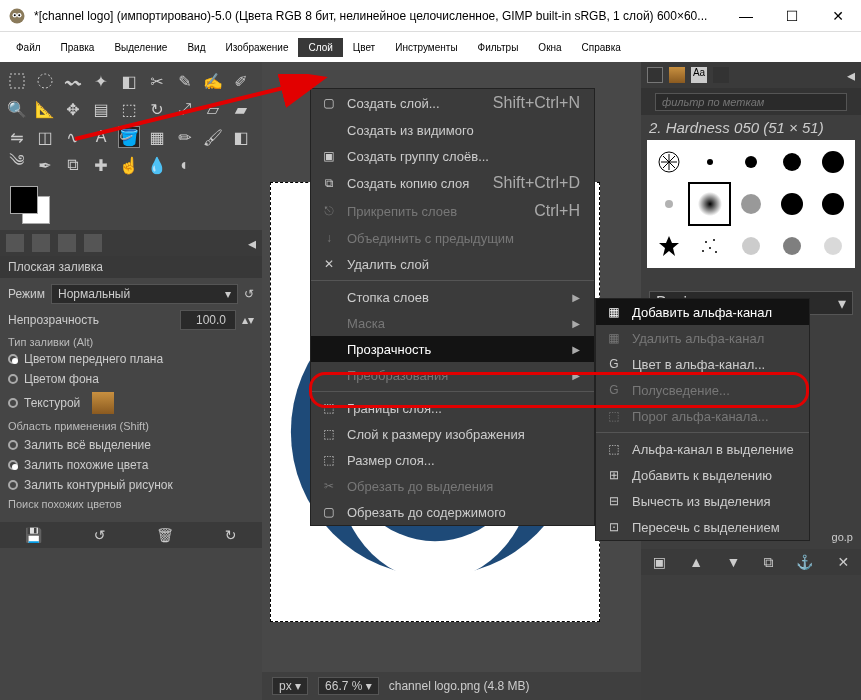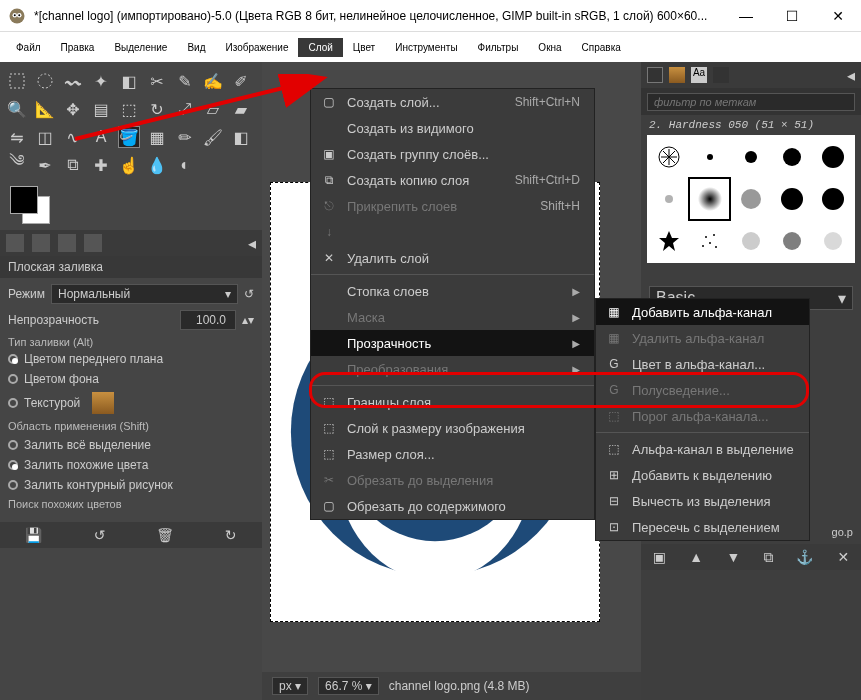--- a/index.html
+++ b/index.html
@@ -27,32 +27,32 @@
 .row { display:flex; align-items:center; gap:6px; margin-bottom:6px;}
 .sel-box { background:#2a2a2a; border:1px solid #555; padding:2px 6px; color:#ccc; flex:1;}
 .spin { background:#2a2a2a; border:1px solid #555; padding:2px 15px; color:#ccc; width:56px; text-align:right;}
 .radio { width:10px; height:10px; border-radius:50%; border:2px solid #aaa; display:inline-block;}
 .radio.on::after { content:""; display:block; width:6px; height:6px; border-radius:50%; background:#fff; margin:2px;}
 .canvas-area { flex:1; background:#484848; position:relative; overflow:hidden;}
 .canvas { position:absolute; left:8px; top:120px; width:330px; height:440px; background:#fff; border:1px dashed #000;}
 .canvas svg { width:100%; height:100%; }
 .rightcol { width:220px; background:#3e3e3e; }
 .right-tabs { height:26px; display:flex; align-items:center; padding:0 6px; gap:6px; background:#3a3a3a;}
-.filter-row { padding:4px 6px; background:#333;}
+.filter-row { padding:4px 14px; background:#333;}
 .filter-input { background:#2a2a2a; border:1px solid #555; color:#888; font-size:11px; font-style:italic; padding:2px 6px; width:100%;}
-.brush-name { font-size:11px; color:#ccc; font-style:italic; padding:4px 8px;font-family:Liberation Mono, monospace;}
+.brush-name { font-size:15px; color:#ccc; font-style:italic; padding:4px 8px;}
 .brush-grid { background:#fff; margin:0 6px; height:128px; display:grid; grid-template-columns:repeat(5,1fr); grid-template-rows:repeat(3,1fr); gap:2px; padding:2px;}
 .brush-grid .cell { background:#fff; display:flex; align-items:center; justify-content:center;}
 .preset-row { padding:6px 8px;margin-top:17px;}
 .dropdown-wrap { position:absolute; z-index:500;}
 .ddmenu { background:#3b3b3b; color:#ccc; font-size:13px; border:1px solid #222; }
 .dditem { display:flex; align-items:center; padding:5px 14px 5px 10px; gap:10px; white-space:nowrap;}
 .dditem .ic { width:16px; height:16px; display:flex; align-items:center; justify-content:center; font-size:12px;}
 .dditem .label { flex:1;}
-.dditem .accel { color:#aaa; font-size:12px; }
+.dditem .accel { color:#aaa; font-size:16px; }
 .dditem .arrow { color:#aaa; font-size:10px;}
 .dditem.disabled { color:#777;}
 .dditem.sep { border-top:1px solid #555; padding:0; margin:3px 0; height:1px;}
 .dditem.hl { background:#131313; color:#fff;}
 .highlight-box { position:absolute; border:3px solid #e20000; border-radius:16px; pointer-events:none; z-index:600;}
 .hbox1 { left:309px; top:372px; width:500px; height:36px;}
 .red-arrow { position:absolute; z-index:650; pointer-events:none;}
 .statusbar { position:absolute; bottom:0; left:262px; right:220px; height:28px; background:#3f3f3f; color:#ccc; font-size:12px; display:flex; align-items:center; gap:10px; padding:0 10px;}
 .status-sel { background:#2a2a2a; border:1px solid #555; padding:1px 6px;}
 .bottom-icons { height:26px; display:flex; align-items:center; justify-content:space-around; background:#3a3a3a; color:#ccc; font-size:14px;}
@@ -351,24 +351,25 @@
         <span class="label">Создать группу слоёв...</span>
       </div>
       <div class="dditem">
         <span class="ic">⧉</span>
         <span class="label">Создать копию слоя</span>
         <span class="accel">Shift+Ctrl+D</span>
       </div>
       <div class="dditem disabled">
         <span class="ic">⎋</span>
         <span class="label">Прикрепить слоев</span>
-        <span class="accel">Shift+H</span>
+        <span class="accel">Ctrl+H</span>
       </div>
       <div class="dditem disabled">
         <span class="ic">↓</span>
+        <span class="label">Объединить с предыдущим</span>
       </div>
       <div class="dditem">
         <span class="ic">✕</span>
         <span class="label">Удалить слой</span>
       </div>
       <div class="dditem sep"></div>
       <div class="dditem">
         <span class="ic"></span>
         <span class="label">Стопка слоев</span>
         <span class="arrow">▶</span>

